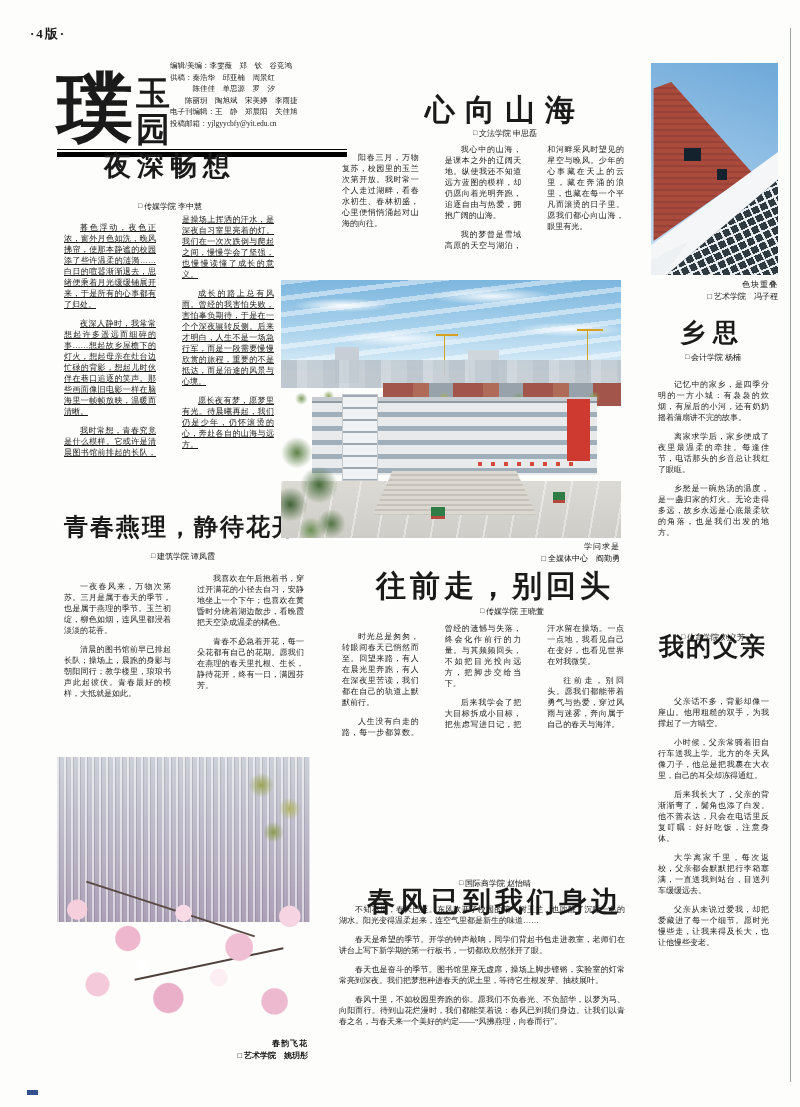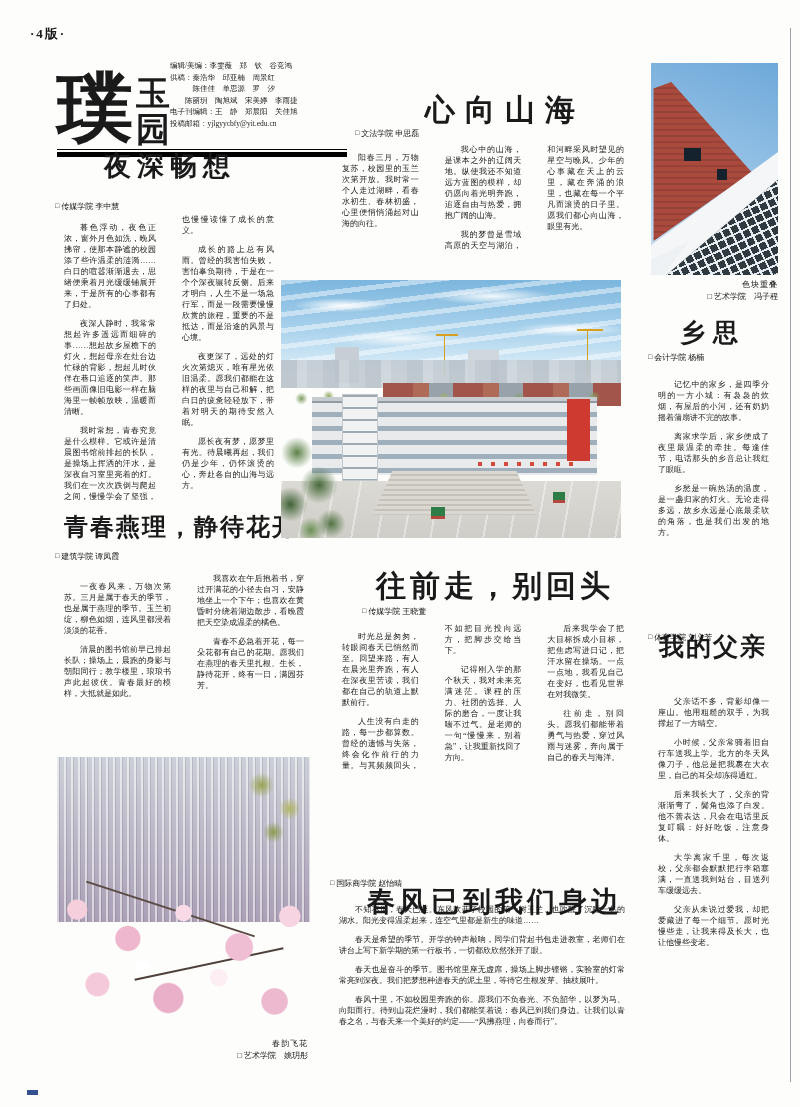--- a/index.html
+++ b/index.html
@@ -13,21 +13,21 @@
   .mast-main{position:absolute;left:0;top:-4px;font-size:76px;line-height:80px;font-weight:bold;}
   .mast-side{position:absolute;left:78px;top:4px;width:36px;text-align:center;}
   .mast-side div{font-size:34px;line-height:36px;font-weight:bold;}
   .mast-rule{left:57px;top:149px;width:290px;height:8px;border-top:1.5px solid #000;}
   .mast-rule::after{content:"";display:block;margin-top:2px;height:4.5px;background:#000;}
   .staff{left:170px;top:60px;width:228px;font-size:7.5px;line-height:11.6px;color:#222;}
   .staff p{margin:0;text-indent:0;}
 
   
   .a-title{font-weight:bold;text-align:center;white-space:nowrap;}
-  .byline{font-size:8px;text-align:left;color:#111;}
+  .byline{font-size:8px;text-align:center;color:#111;}
   .byline .bx{font-size:7px;position:relative;top:-1px;}
   .btxt{font-size:8px;line-height:11px;text-align:justify;overflow:hidden;}
   .btxt p{margin:8px;text-indent:2em;}
   .cols-2{column-count:2;column-gap:10px;}
   .cols-3{column-count:3;column-gap:10px;}
 
   
   .caption{font-size:8px;line-height:12px;text-align:right;color:#111;}
   .caption .cap-t{letter-spacing:1px;}
 
@@ -154,26 +154,25 @@
       <p>投稿邮箱：yjlgyycbfy@yit.edu.cn</p>
     </div>
   <div class="abs mast-rule"></div>
 
   <div class="abs a-title" style="left:55px;top:148px;width:230px;font-size:27px;letter-spacing:6px;">夜深畅想</div>
   <div class="abs byline" style="left:55px;top:201px;width:230px;">
     <span class="bx">□</span>
     <span>传媒学院</span>
     <span>李中慧</span>
   </div>
-  <div class="abs btxt cols-2" style="left:56px;top:214px;width:226px;height:294px;">
+  <div class="abs btxt cols-2" style="left:56px;top:214px;width:226px;height:294px;text-decoration:underline;">
       <p>暮色浮动，夜色正浓，窗外月色如洗，晚风拂帘，使那本静谧的校园添了些许温柔的涟漪……白日的喧嚣渐渐退去，思绪便乘着月光缓缓铺展开来，于是所有的心事都有了归处。</p>
       <p>夜深人静时，我常常想起许多遥远而细碎的事……想起故乡屋檐下的灯火，想起母亲在灶台边忙碌的背影，想起儿时伙伴在巷口追逐的笑声。那些画面像旧电影一样在脑海里一帧帧放映，温暖而清晰。</p>
       <p>我时常想，青春究竟是什么模样。它或许是清晨图书馆前排起的长队，是操场上挥洒的汗水，是深夜自习室里亮着的灯。我们在一次次跌倒与爬起之间，慢慢学会了坚强，也慢慢读懂了成长的意义。</p>
       <p>成长的路上总有风雨。曾经的我害怕失败，害怕辜负期待，于是在一个个深夜辗转反侧。后来才明白，人生不是一场急行军，而是一段需要慢慢欣赏的旅程，重要的不是抵达，而是沿途的风景与心境。</p>
-      <p>夜更深了，远处的灯火次第熄灭，唯有星光依旧温柔。愿我们都能在这样的夜里与自己和解，把白日的疲惫轻轻放下，带着对明天的期待安然入眠。</p>
       <p>愿长夜有梦，愿梦里有光。待晨曦再起，我们仍是少年，仍怀滚烫的心，奔赴各自的山海与远方。</p>
     </div>
 
   <div class="abs a-title" style="left:50px;top:511px;width:262px;font-size:24px;letter-spacing:2px;">青春燕理，静待花开</div>
   <div class="abs byline" style="left:55px;top:551px;width:256px;">
     <span class="bx">□</span>
     <span>建筑学院</span>
     <span>谭凤霞</span>
   </div>
   <div class="abs btxt cols-2" style="left:56px;top:573px;width:256px;height:178px;">
@@ -183,21 +182,21 @@
       <p>青春不必急着开花，每一朵花都有自己的花期。愿我们在燕理的春天里扎根、生长，静待花开，终有一日，满园芬芳。</p>
     </div>
 
   <div class="abs photo" style="left:57px;top:757px;width:253px;height:275px;">
     <div class="pm-bldg"></div>
     <div class="pm-trees"></div>
     <div class="pm-branch1"></div>
     <div class="pm-branch2"></div>
     <div class="pm-bloom"></div>
   </div>
-  <div class="abs caption" style="left:60px;top:1038px;width:248px;">
+  <div class="abs caption" style="left:60px;top:1038px;width:248px;font-weight:bold;">
     <div class="cap-t">春韵飞花</div>
     <div><span class="bx">□</span>
       <span>艺术学院　姚玥彤</span></div>
   </div>
 
   <div class="abs a-title" style="left:355px;top:90px;width:300px;font-size:30px;letter-spacing:10px;">心向山海</div>
   <div class="abs byline" style="left:355px;top:128px;width:300px;">
     <span class="bx">□</span>
     <span>文法学院</span>
     <span>申思磊</span>
@@ -221,31 +220,35 @@
     <div class="pc-bldg"></div>
     <div class="pc-bldg-tower"></div>
     <div class="pc-red"></div>
     <div class="pc-flowers"></div>
     <div class="pc-plaza"></div>
     <div class="pc-steps"></div>
     <div class="pc-trees"></div>
     <div class="pc-box1"></div>
     <div class="pc-box2"></div>
   </div>
+  <div class="abs caption" style="left:380px;top:541px;width:240px;">
+    <div class="cap-t">学问求是</div>
+    <div><span class="bx">□</span>
+      <span>全媒体中心　阎勤勇</span></div>
+  </div>
 
   <div class="abs a-title" style="left:345px;top:566px;width:300px;font-size:30px;letter-spacing:4px;">往前走，别回头</div>
   <div class="abs byline" style="left:362px;top:606px;width:300px;">
     <span class="bx">□</span>
     <span>传媒学院</span>
     <span>王晓萱</span>
   </div>
   <div class="abs btxt cols-3" style="left:334px;top:623px;width:298px;height:198px;">
       <p>时光总是匆匆，转眼间春天已悄然而至。回望来路，有人在晨光里奔跑，有人在深夜里苦读，我们都在自己的轨道上默默前行。</p>
       <p>人生没有白走的路，每一步都算数。曾经的遗憾与失落，终会化作前行的力量。与其频频回头，不如把目光投向远方，把脚步交给当下。</p>
-      <p>记得刚入学的那个秋天，我对未来充满迷茫。课程的压力、社团的选择、人际的磨合，一度让我喘不过气。是老师的一句“慢慢来，别着急”，让我重新找回了方向。</p>
       <p>后来我学会了把大目标拆成小目标，把焦虑写进日记，把汗水留在操场。一点一点地，我看见自己在变好，也看见世界在对我微笑。</p>
       <p>往前走，别回头。愿我们都能带着勇气与热爱，穿过风雨与迷雾，奔向属于自己的春天与海洋。</p>
     </div>
 
   <div class="abs a-title" style="left:330px;top:883px;width:330px;font-size:28px;letter-spacing:4px;">春风已到我们身边</div>
   <div class="abs byline" style="left:330px;top:878px;width:330px;">
     <span class="bx">□</span>
     <span>国际商学院</span>
     <span>赵怡晴</span>
   </div>

